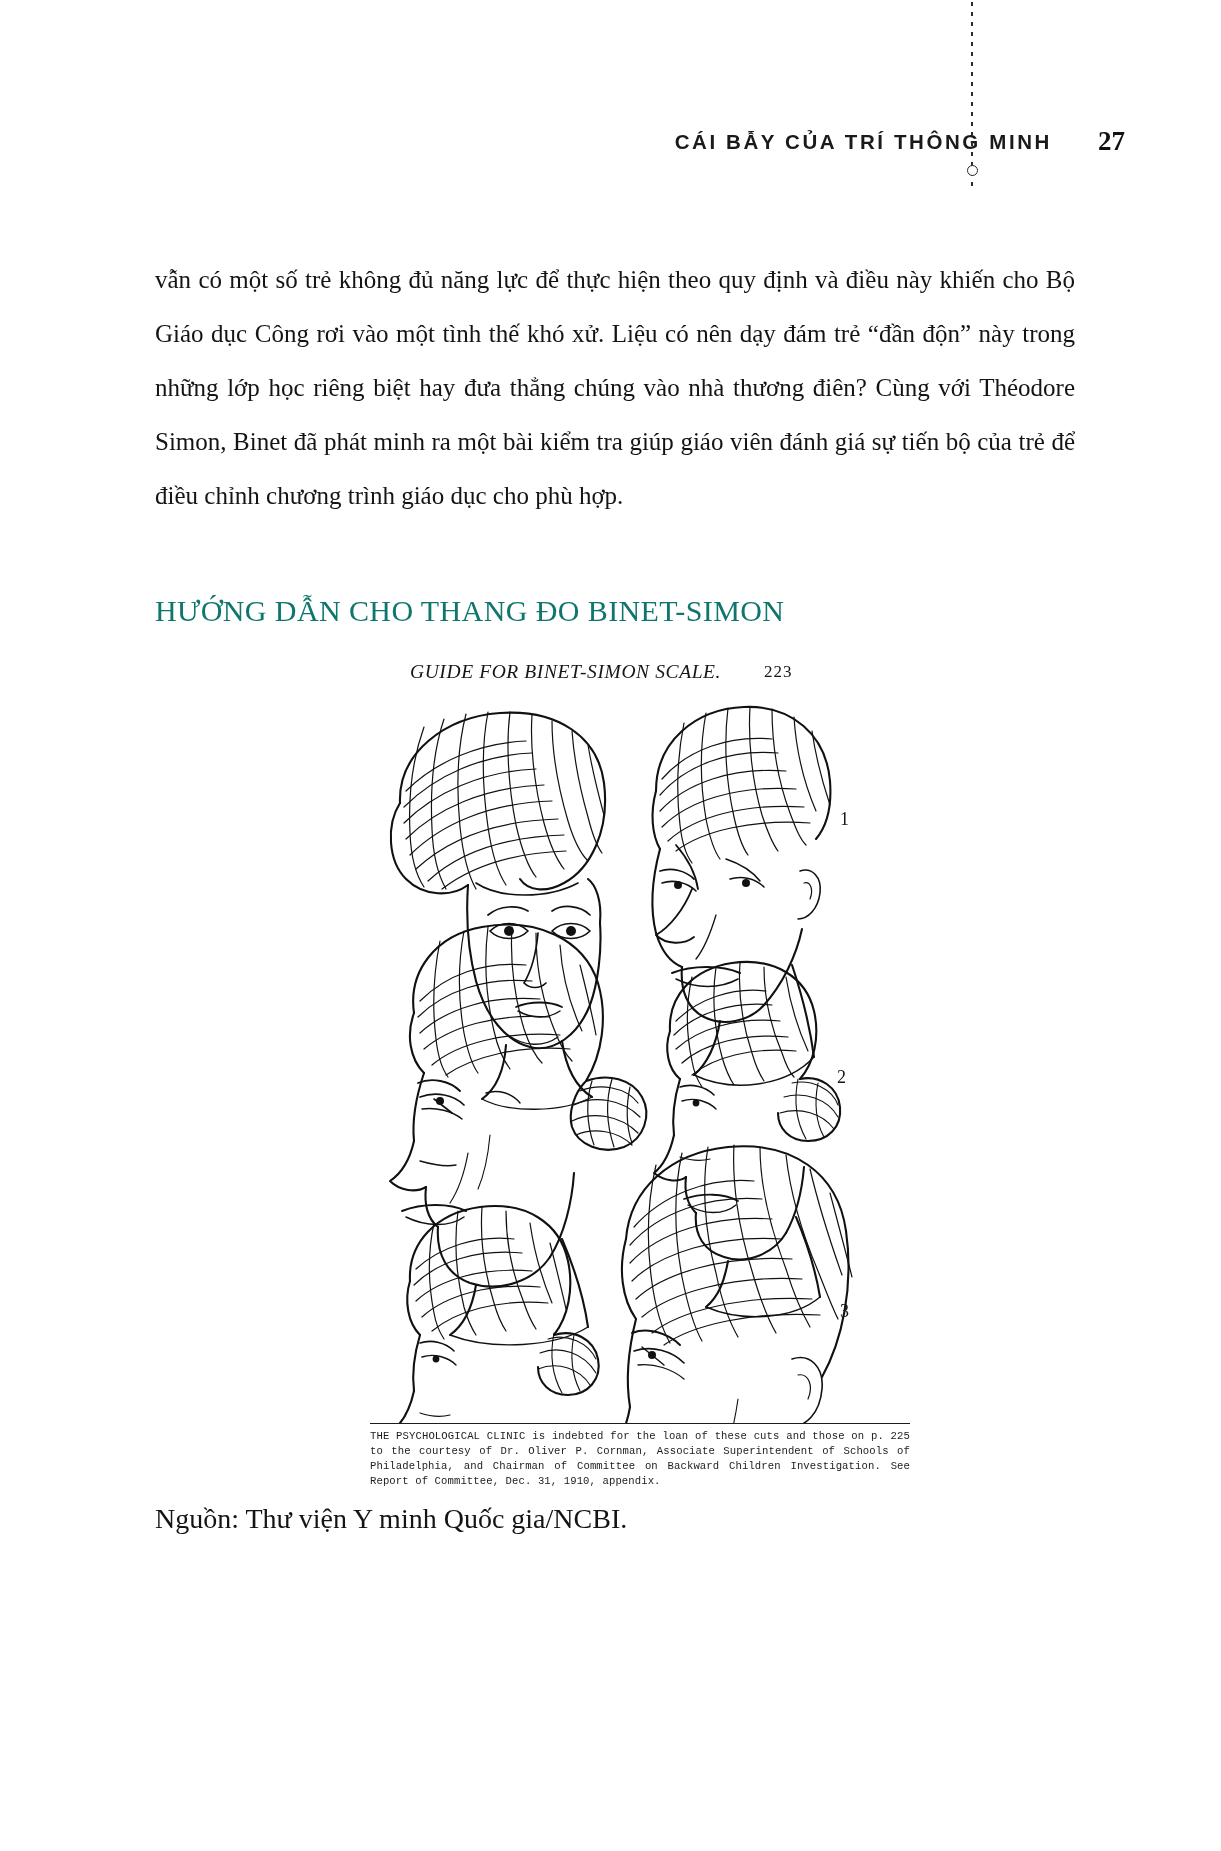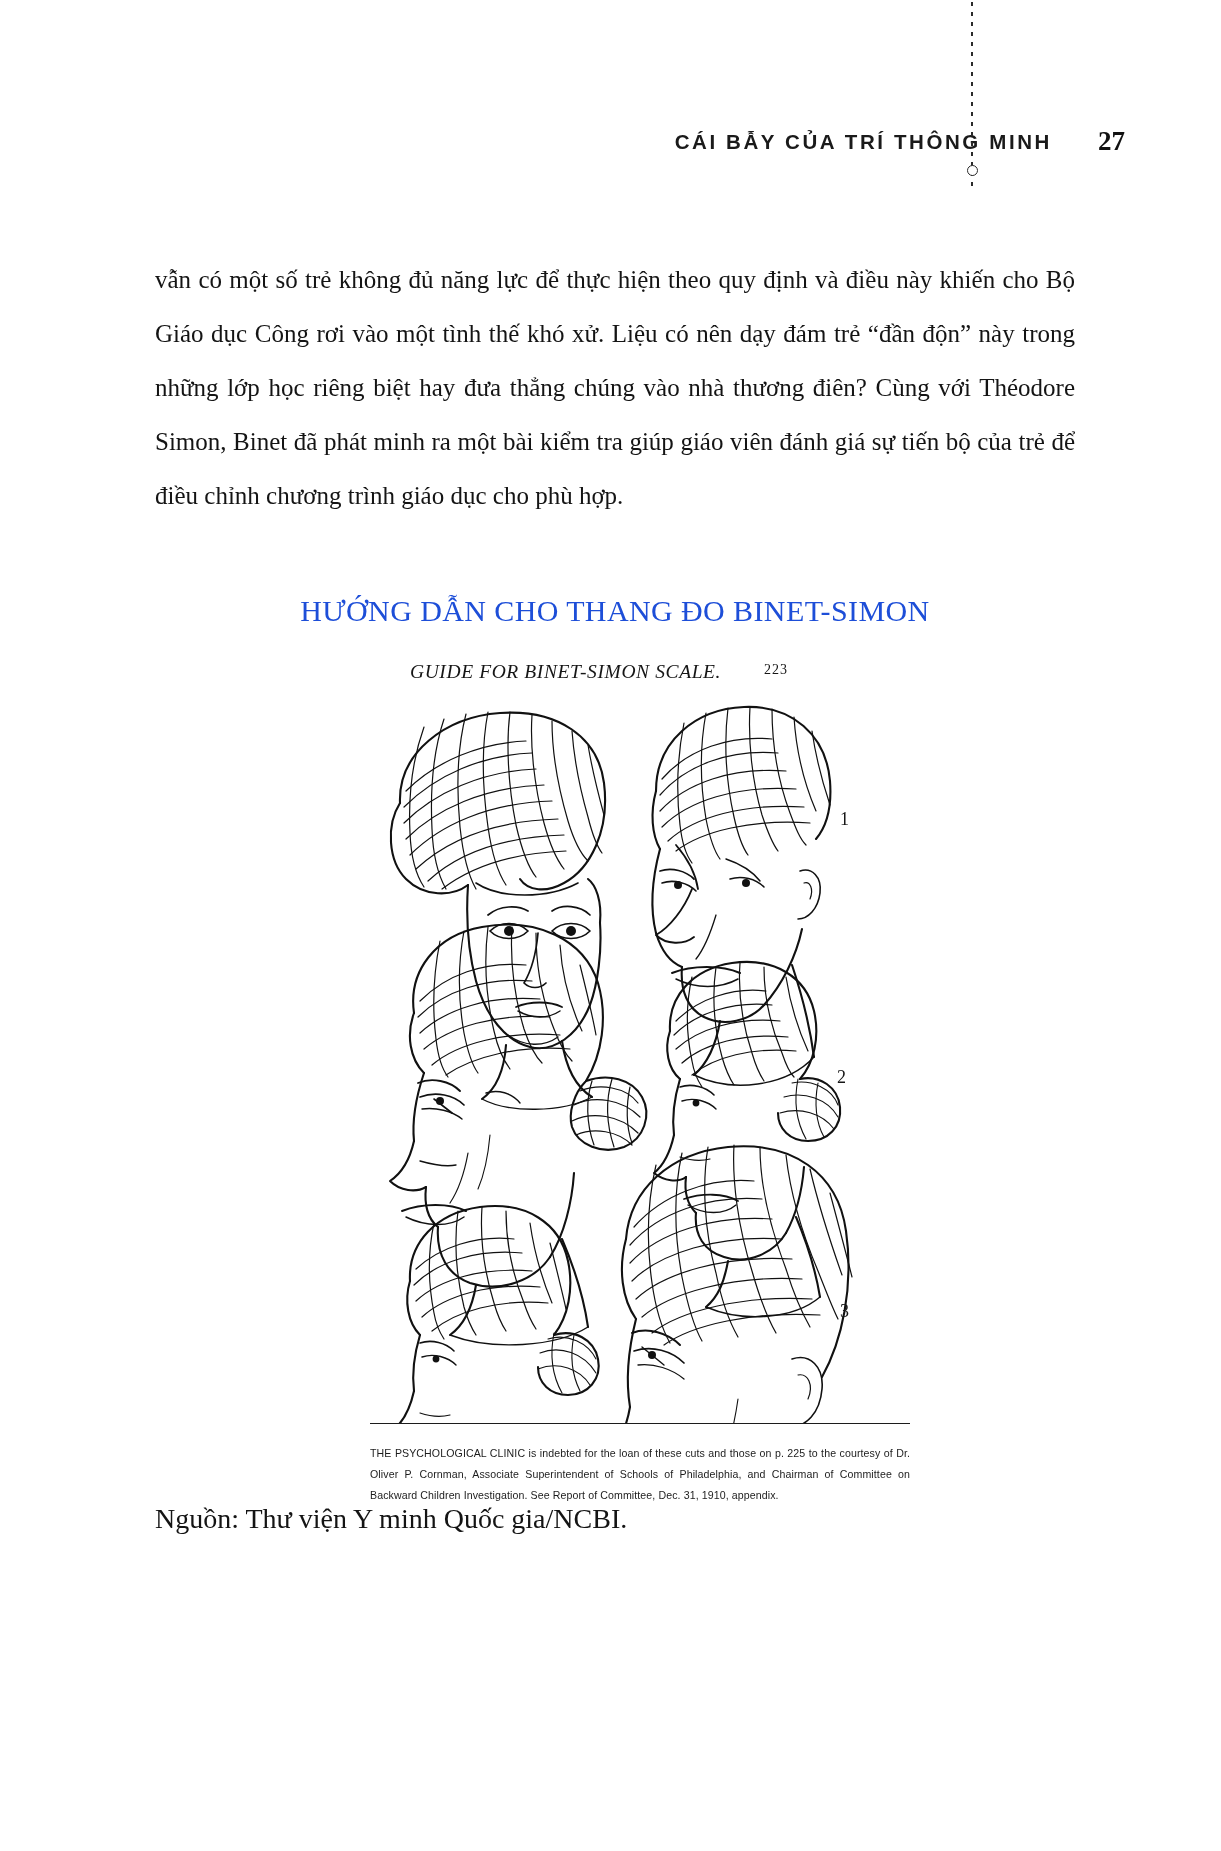--- a/index.html
+++ b/index.html
@@ -73,24 +73,24 @@
     text-justify: inter-word;
     color: #141414;
   }
 
   
   .figure-heading {
     position: absolute;
     left: 155px;
     top: 594px;
     width: 920px;
-    text-align: center;
+    text-align: left;
     font-size: 30px;
     letter-spacing: 0.4px;
-    color: #1d4ed8;
+    color: #0f766e;
   }
 
   
   .figure {
     position: absolute;
     left: 300px;
     top: 645px;
     width: 630px;
   }
   .plate {
@@ -108,21 +108,21 @@
     font-size: 19.5px;
     letter-spacing: 0.6px;
     color: #161616;
     white-space: nowrap;
   }
   .plate-number-top {
     position: absolute;
     top: 1px;
     left: 424px;
     font-family: "Liberation Serif", serif;
-    font-size: 14px;
+    font-size: 17px;
     letter-spacing: 1px;
     color: #161616;
   }
   .drawing-area {
     position: absolute;
     top: 22px;
     left: 0;
     width: 630px;
     height: 740px;
   }
@@ -136,27 +136,27 @@
   }
   .row-label-1 { top: 148px; left: 500px; }
   .row-label-2 { top: 406px; left: 497px; }
   .row-label-3 { top: 640px; left: 500px; }
 
   .plate-footnote {
     position: absolute;
     top: 762px;
     left: 30px;
     width: 540px;
-    font-family: Liberation Sans, sans-serif;
+    font-family: Liberation Mono, monospace;
     font-size: 10.6px;
-    line-height: 21px;
+    line-height: 15px;
     letter-spacing: 0.1px;
     color: #1c1c1c;
     border-top: 1.4px solid #1c1c1c;
-    padding-top: 19px;
+    padding-top: 5px;
     text-align: justify;
   }
 
   
   .source-line {
     position: absolute;
     left: 155px;
     top: 1503px;
     font-size: 28px;
     color: #141414;

